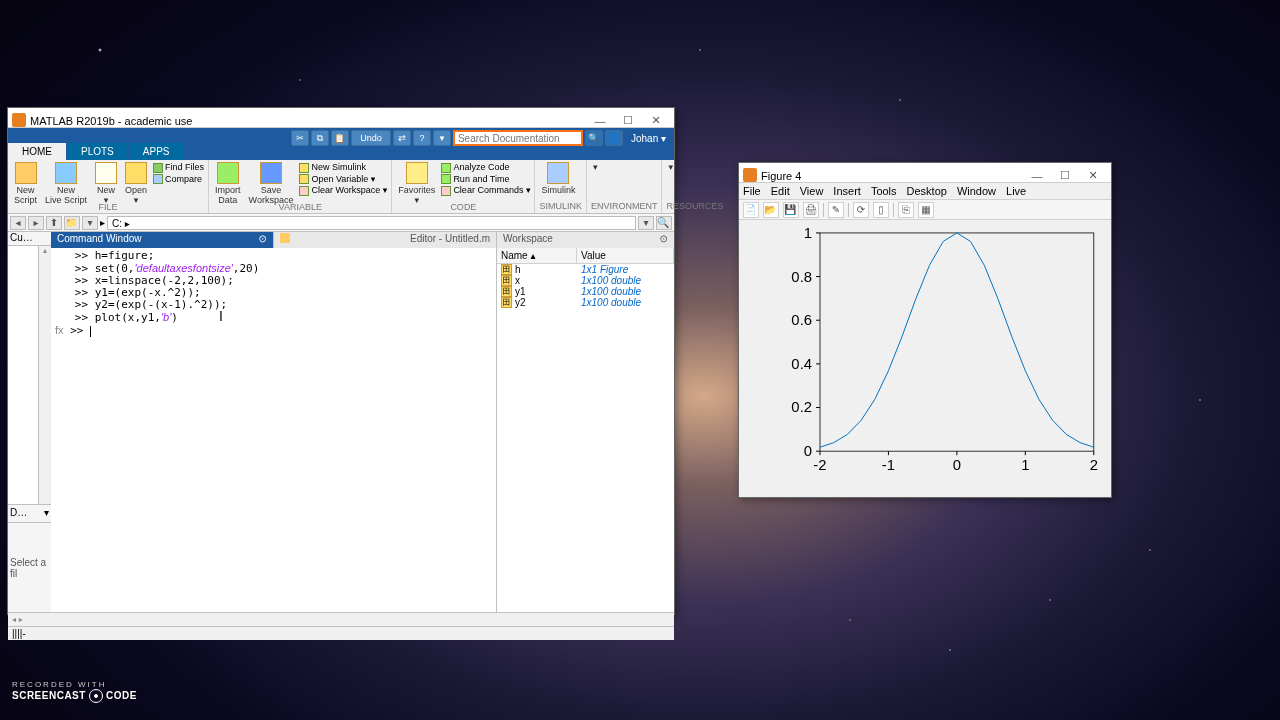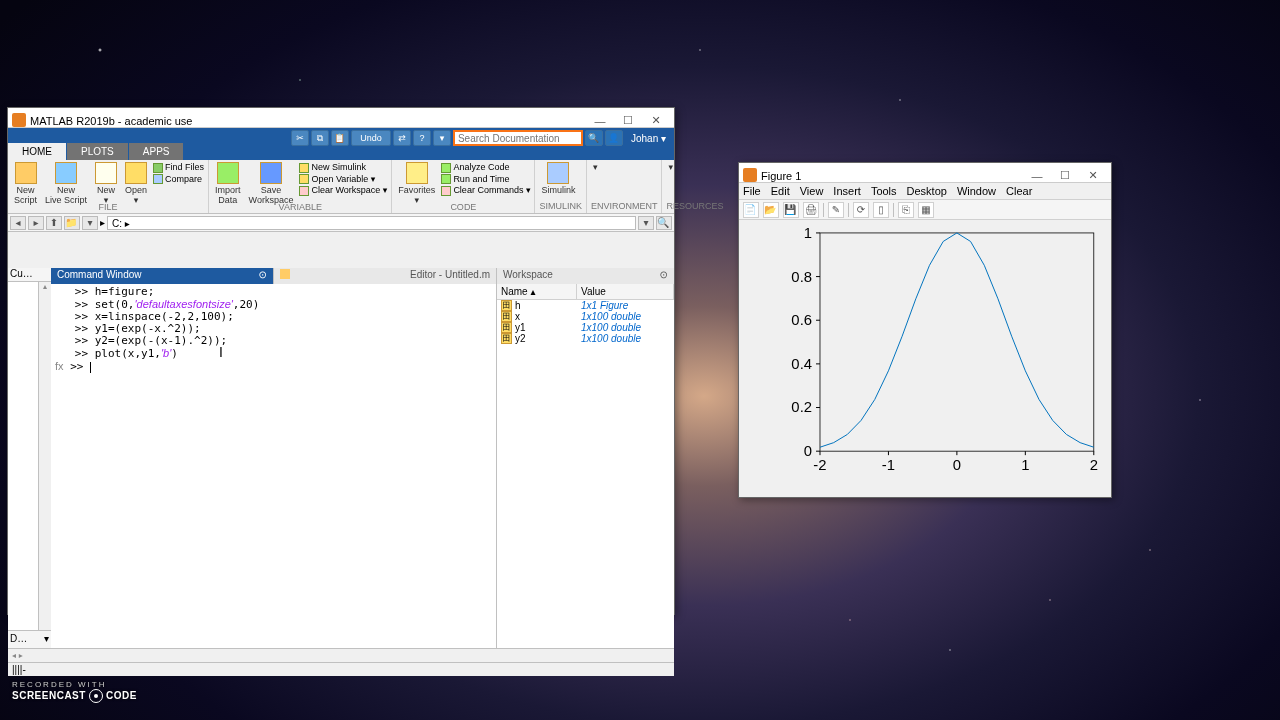--- a/index.html
+++ b/index.html
@@ -24,40 +24,40 @@
 }
 .window { position:absolute; background:#f0f0f0; border:1px solid #666; box-shadow:2px 2px 8px rgba(0,0,0,0.4); }
 .titlebar { height:20px; background:#fff; display:flex; align-items:flex-end; padding:0 4px; font-size:11px; border-bottom:1px solid #ccc; }
 .titlebar .icon { width:14px; height:14px; margin-right:4px; background:#e67e22; border-radius:2px; }
 .titlebar .spacer { flex:1; }
 .titlebar .winbtn { width:28px; text-align:center; color:#555; cursor:default; }
 
 
 #matlab { left:7px; top:107px; width:668px; height:508px; }
 #matlab .tabs { background:#1e5aa0; display:flex; align-items:flex-end; height:32px; position:relative;}
-#matlab .tabs .tab { font-size:10px; padding:3px 14px; color:#fff; background:#737373; border-right:1px solid #1e5aa0;}
+#matlab .tabs .tab { font-size:10px; padding:3px 14px; color:#fff; background:#0369a1; border-right:1px solid #1e5aa0;}
 #matlab .tabs .tab.active { background:#f0f0f0; color:#000; }
 #matlab .tabs .right { position:absolute; right:2px; top:2px; display:flex; gap:2px; align-items:center;}
 #matlab .qatbtn { width:18px; height:16px; background:#4a87c0; border:1px solid #3a6f9f; border-radius:2px; font-size:9px; color:#fff; text-align:center; line-height:14px;}
 #matlab .searchdoc { width:130px; height:16px; font-size:10px; padding:0 3px; border:2px solid #f97316; background:#fff;}
 #matlab .user { color:#fff; font-size:10px; padding:0 6px;}
 #matlab .ribbon { height:54px; background:#f0f0f0; border-bottom:1px solid #c0c0c0; display:flex; font-size:9px; }
 #matlab .rgroup { border-right:1px solid #d0d0d0; display:flex; flex-direction:column; justify-content:space-between; padding:2px 4px 0;}
 #matlab .rrow { display:flex; gap:4px; align-items:flex-start; height:40px; }
 #matlab .rbtn { display:flex; flex-direction:column; align-items:center; font-size:9px; color:#333; gap:1px; padding:0 2px;}
 #matlab .rbtn .ico { width:16px; height:16px; background:#fc6; border:1px solid #c93; }
 #matlab .rbtn.lg .ico { width:22px; height:22px; }
 #matlab .rsmall { display:flex; flex-direction:column; gap:1px; font-size:9px; }
 #matlab .rsmall span { white-space:nowrap; }
 #matlab .rsmall .ico { width:10px; height:10px; display:inline-block; vertical-align:middle; margin-right:2px; background:#8c6; border:1px solid #693;}
 #matlab .rglabel { font-size:9px; color:#777; text-align:center; height:12px;}
 #matlab .addrbar { height:18px; background:#f5f5f5; border-bottom:1px solid #c0c0c0; display:flex; align-items:center; font-size:10px; padding:0 2px; gap:2px;}
 #matlab .addrbar .navico { width:16px; height:14px; background:#e8e8e8; border:1px solid #bbb; text-align:center; line-height:12px; color:#555;}
 #matlab .addrpath { flex:1; background:#fff; border:1px solid #bbb; height:14px; padding:0 4px; line-height:13px;}
-#matlab .body { display:flex; height:calc(100% - 20px - 20px - 54px - 18px - 14px);margin-top:36px; }
+#matlab .body { display:flex; height:calc(100% - 20px - 20px - 54px - 18px - 14px); }
 #matlab .leftcol { width:43px; display:flex; flex-direction:column; background:#f5f5f5;}
 #matlab .cupanel { height:14px; font-size:10px; padding:0 2px; border-bottom:1px solid #c0c0c0; overflow:hidden; white-space:nowrap;}
 #matlab .cfflex { flex:1; border-right:1px solid #c0c0c0; background:#fff;}
 #matlab .cfscroll { width:12px; background:#f0f0f0; }
 #matlab .detpanel { height:18px; font-size:10px; padding:2px; border-top:1px solid #c0c0c0;}
 #matlab .seltxt { font-size:10px; color:#555; padding:2px;}
 #matlab .centercol { flex:1; display:flex; flex-direction:column; background:#fff;}
 #matlab .panetitle { height:16px; background:#1e5aa0; color:#fff; font-size:10px; padding:1px 6px; display:flex; justify-content:space-between;}
 #matlab .panetitle.inactive { background:#e8e8e8; color:#555;}
 #matlab .cmdwin { flex:1; overflow:hidden; font-family: monospace; font-size:11px; padding:2px 4px; line-height:12px; background:#fff; white-space:pre; color:#000;}
@@ -227,20 +227,23 @@
   <div class="body">
     <div class="leftcol">
       <div class="cupanel">Cu…</div>
       <div style="flex:1;display:flex">
         <div class="cfflex"></div>
         <div class="cfscroll">
             <div style="text-align:center;color:#888;font-size:8px">▴</div>
           </div>
       </div>
       <div class="detpanel"><span>D…</span> <span style="float:right">▾</span></div>
+      <div style="height:90px;border-top:1px solid #c0c0c0;display:flex;align-items:center;justify-content:center">
+        <span class="seltxt">Select a fil</span>
+      </div>
     </div>
     <div class="centercol">
       <div style="display:flex">
         <div class="panetitle" style="flex:1">
           <span>Command Window</span>
             <span>⊙</span>
         </div>
         <div class="panetitle inactive" style="flex:1; border-left:1px solid #c0c0c0;">
           <span class="eico" style="display:inline-block;width:10px;height:10px;background:#fc6;margin-right:4px"></span>
             <span>Editor - Untitled.m</span>
@@ -299,35 +302,35 @@
     <span style="font-size:8px;color:#888">◂</span>&nbsp;<span style="font-size:8px;color:#888">▸</span>
   </div>
   <div class="statusbar" style="border-top:1px solid #c0c0c0">
       <span>||||-</span>
     </div>
 </div>
 
 <div id="figwin" class="window">
   <div class="titlebar">
     <span class="icon" style="background:#e67e22"></span>
-    <span>Figure 1</span>
+    <span>Figure 4</span>
     <span class="spacer"></span>
     <span class="winbtn">—</span>
     <span class="winbtn">☐</span>
     <span class="winbtn">✕</span>
   </div>
   <div class="menubar" id="figmenus">
       <span>File</span>
       <span>Edit</span>
       <span>View</span>
       <span>Insert</span>
       <span>Tools</span>
       <span>Desktop</span>
       <span>Window</span>
-      <span>Clear</span>
+      <span>Live</span>
     </div>
   <div class="toolbar">
     <span class="tbtn">📄</span>
     <span class="tbtn">📂</span>
     <span class="tbtn">💾</span>
     <span class="tbtn">🖨</span>
     <span class="tsep"></span>
     <span class="tbtn">✎</span>
     <span class="tsep"></span>
     <span class="tbtn">⟳</span>

